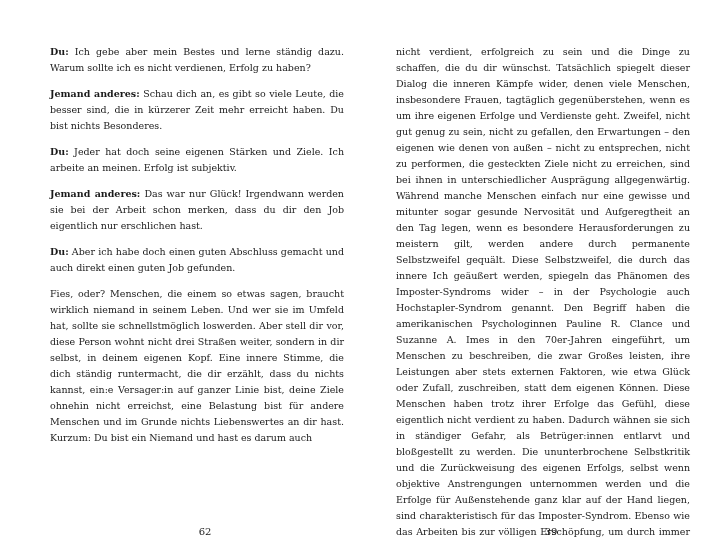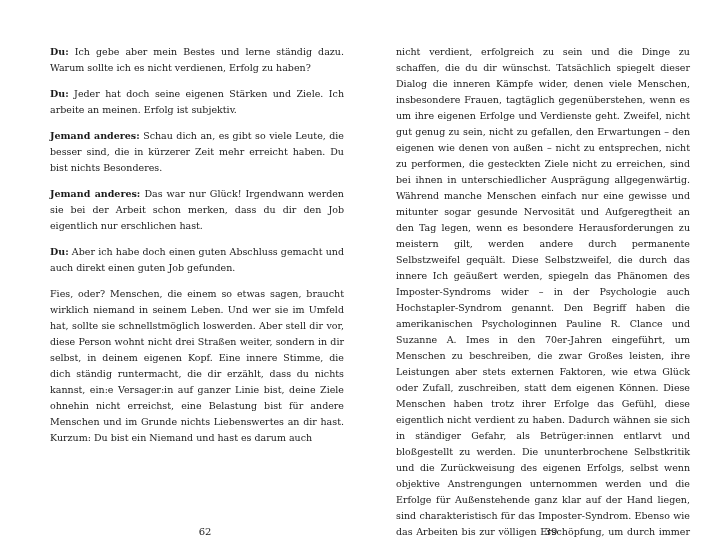--- a/index.html
+++ b/index.html
@@ -54,22 +54,22 @@
   }
 </style>
 </head>
 <body>
 
 <div class="spread">
 
   <div class="page">
     <div class="page-text">
       <p class="dialogue"><span class="speaker">Du:</span> <span>Ich gebe aber mein Bestes und lerne ständig dazu. Warum sollte ich es nicht verdienen, Erfolg zu haben?</span></p>
+      <p class="dialogue"><span class="speaker">Jemand anderes:</span> <span>Schau dich an, es gibt so viele Leute, die besser sind, die in kürzerer Zeit mehr erreicht haben. Du bist nichts Besonderes.</span></p>
       <p class="dialogue"><span class="speaker">Du:</span> <span>Jeder hat doch seine eigenen Stärken und Ziele. Ich arbeite an meinen. Erfolg ist subjektiv.</span></p>
-      <p class="dialogue"><span class="speaker">Jemand anderes:</span> <span>Schau dich an, es gibt so viele Leute, die besser sind, die in kürzerer Zeit mehr erreicht haben. Du bist nichts Besonderes.</span></p>
       <p class="dialogue"><span class="speaker">Jemand anderes:</span> <span>Das war nur Glück! Irgendwann werden sie bei der Arbeit schon merken, dass du dir den Job eigentlich nur erschlichen hast.</span></p>
       <p class="dialogue"><span class="speaker">Du:</span> <span>Aber ich habe doch einen guten Abschluss gemacht und auch direkt einen guten Job gefunden.</span></p>
       <p>Fies, oder? Menschen, die einem so etwas sagen, braucht wirklich niemand in seinem Leben. Und wer sie im Umfeld hat, sollte sie schnellstmöglich loswerden. Aber stell dir vor, diese Person wohnt nicht drei Straßen weiter, sondern in dir selbst, in deinem eigenen Kopf. Eine innere Stimme, die dich ständig runtermacht, die dir erzählt, dass du nichts kannst, ein:e Versager:in auf ganzer Linie bist, deine Ziele ohnehin nicht erreichst, eine Belastung bist für andere Menschen und im Grunde nichts Liebenswertes an dir hast. Kurzum: Du bist ein Niemand und hast es darum auch</p>
     </div>
     <div class="page-number">62</div>
   </div>
 
   <div class="page">
     <div class="page-text">
       <p>nicht verdient, erfolgreich zu sein und die Dinge zu schaffen, die du dir wünschst. Tatsächlich spiegelt dieser Dialog die inneren Kämpfe wider, denen viele Menschen, insbesondere Frauen, tagtäglich gegenüberstehen, wenn es um ihre eigenen Erfolge und Verdienste geht. Zweifel, nicht gut genug zu sein, nicht zu gefallen, den Erwartungen – den eigenen wie denen von außen – nicht zu entsprechen, nicht zu performen, die gesteckten Ziele nicht zu erreichen, sind bei ihnen in unterschiedlicher Ausprägung allgegenwärtig. Während manche Menschen einfach nur eine gewisse und mitunter sogar gesunde Nervosität und Aufgeregtheit an den Tag legen, wenn es besondere Herausforderungen zu meistern gilt, werden andere durch permanente Selbstzweifel gequält. Diese Selbstzweifel, die durch das innere Ich geäußert werden, spiegeln das Phänomen des Imposter-Syndroms wider – in der Psychologie auch Hochstapler-Syndrom genannt. Den Begriff haben die amerikanischen Psychologinnen Pauline R. Clance und Suzanne A. Imes in den 70er-Jahren eingeführt, um Menschen zu beschreiben, die zwar Großes leisten, ihre Leistungen aber stets externen Faktoren, wie etwa Glück oder Zufall, zuschreiben, statt dem eigenen Können. Diese Menschen haben trotz ihrer Erfolge das Gefühl, diese eigentlich nicht verdient zu haben. Dadurch wähnen sie sich in ständiger Gefahr, als Betrüger:innen entlarvt und bloßgestellt zu werden. Die ununterbrochene Selbstkritik und die Zurückweisung des eigenen Erfolgs, selbst wenn objektive Anstrengungen unternommen werden und die Erfolge für Außenstehende ganz klar auf der Hand liegen, sind charakteristisch für das Imposter-Syndrom. Ebenso wie das Arbeiten bis zur völligen Erschöpfung, um durch immer bessere Leistungen die eigene angenommene Unfähigkeit zu überdecken. Der Dialog oben verdeutlicht, wie diese negativen Selbstgespräche den Glauben</p>

